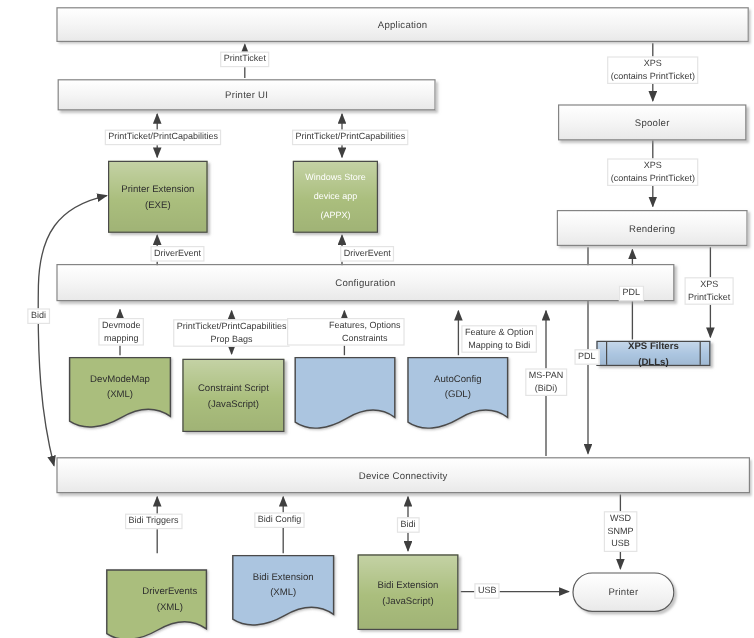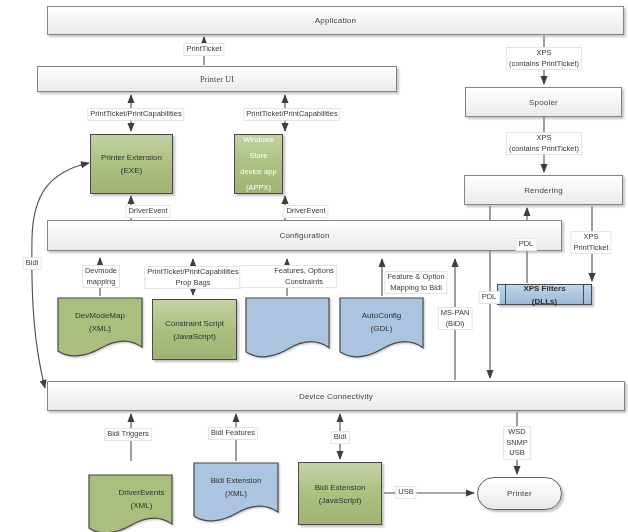--- a/index.html
+++ b/index.html
@@ -81,30 +81,30 @@
     <path class="wire" d="M100,296 V258" marker-end="url(#ah)"></path>
     <path class="wire" d="M131,461 V414" marker-end="url(#ah)"></path>
     <path class="wire" d="M236,461 V414" marker-end="url(#ah)"></path>
     <path class="wire" d="M340,414 V459" marker-start="url(#ah)" marker-end="url(#ah)"></path>
     <path class="wire" d="M517,412 V474" marker-end="url(#ah)"></path>
     <path class="wire" d="M384,493 H474" marker-end="url(#ah)"></path>
     <path class="wire" d="M89,163 C48,172 33,196 32,238 C31,300 34,345 45,388" marker-start="url(#ah)" marker-end="url(#ah)"></path>
   </svg>
 
   <div class="sysbox" style="left:47px; top:6px; width:577px; height:29px;">Application</div>
-  <div class="sysbox" style="left:37px; top:66px; width:360px; height:26px;font-family:Liberation Serif, serif;">Printer UI</div>
+  <div class="sysbox" style="left:48px; top:66px; width:315px; height:26px;">Printer UI</div>
   <div class="sysbox" style="left:47px; top:220px; width:515px; height:31px;">Configuration</div>
   <div class="sysbox" style="left:47px; top:381px; width:578px; height:30px;">Device Connectivity</div>
   <div class="sysbox" style="left:465px; top:87px; width:157px; height:30px;">Spooler</div>
   <div class="sysbox" style="left:464px; top:175px; width:159px; height:30px;">Rendering</div>
   <div class="sysbox stadium" style="left:477px; top:477px; width:85px; height:33px;">Printer</div>
 
   <div class="shape" style="left:90px; top:134px; width:83px; height:60px;">Printer Extension
 (EXE)</div>
-  <div class="shape light-text" style="left:234px; top:134px; width:49px; height:60px;">Windows Store
+  <div class="shape light-text" style="left:244px; top:134px; width:71px; height:60px;">Windows Store
 device app
 (APPX)</div>
   <div class="shape" style="left:152px; top:299px; width:85px; height:61px;">Constraint Script
 (JavaScript)</div>
   <div class="shape" style="left:298px; top:462px; width:84px; height:63px;">Bidi Extension
 (JavaScript)</div>
 
   <div class="shape blue" style="left:497px; top:284px; width:95px; height:21px;font-weight:bold;">
     <span class="vbar" style="left:7px;"></span>
     <span class="vbar" style="right:7px;"></span>
@@ -164,20 +164,20 @@
   <div class="lbl" style="left:381px; top:271px;margin-left:35px;">Feature &amp; Option
 Mapping to Bidi</div>
   <div class="lbl" style="left:455px; top:307px;">MS-PAN
 (BiDi)</div>
   <div class="lbl" style="left:526px; top:238px;">PDL</div>
   <div class="lbl" style="left:591px; top:231px;">XPS
 PrintTicket</div>
   <div class="lbl" style="left:489px; top:291px;">PDL</div>
   <div class="lbl" style="left:32px; top:257px;">Bidi</div>
   <div class="lbl" style="left:128px; top:428px;">Bidi Triggers</div>
-  <div class="lbl" style="left:233px; top:427px;">Bidi Features</div>
+  <div class="lbl" style="left:233px; top:427px;">Bidi Config</div>
   <div class="lbl" style="left:340px; top:431px;">Bidi</div>
   <div class="lbl" style="left:517px; top:426px;">WSD
 SNMP
 USB</div>
   <div class="lbl" style="left:406px; top:486px;">USB</div>
 
 </div>
 
 </body></html>

